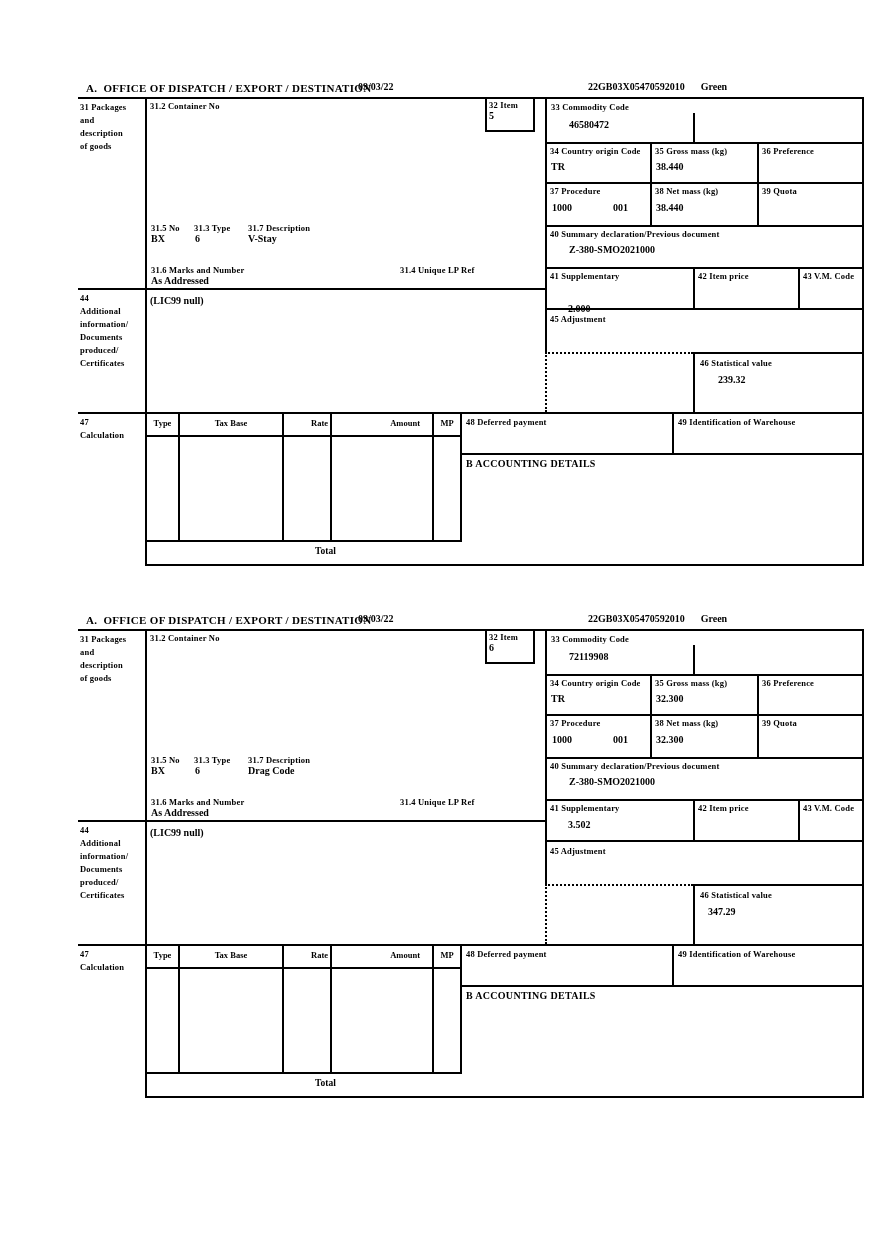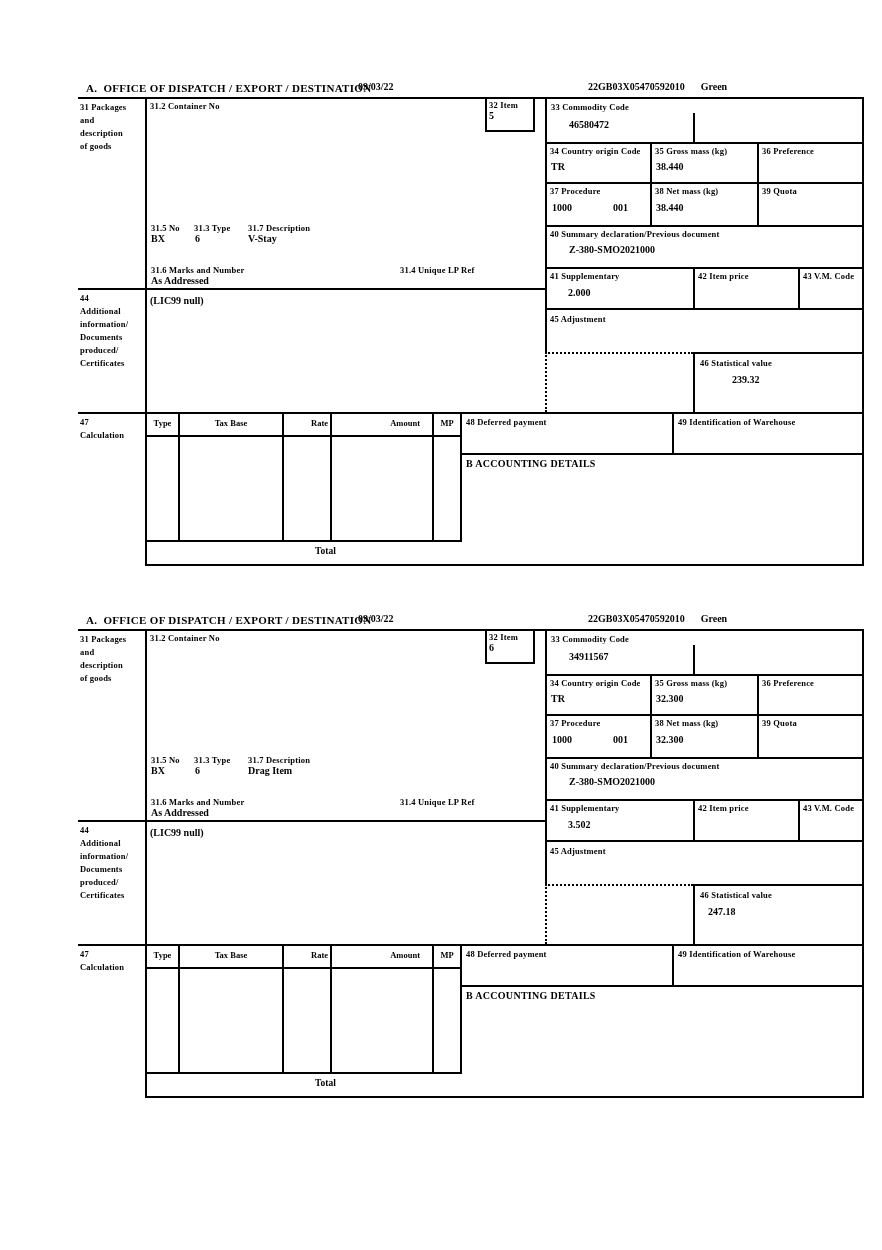--- a/index.html
+++ b/index.html
@@ -102,28 +102,28 @@
   <div class="val" style="left:474px;top:121px">1000</div>
   <div class="val" style="left:535px;top:121px">001</div>
   <div class="lbl" style="left:577px;top:105px">38 Net mass (kg)</div>
   <div class="val" style="left:578px;top:121px">38.440</div>
   <div class="lbl" style="left:684px;top:105px">39 Quota</div>
 
   <div class="lbl" style="left:472px;top:148px">40 Summary declaration/Previous document</div>
   <div class="val" style="left:491px;top:163px">Z-380-SMO2021000</div>
 
   <div class="lbl" style="left:472px;top:190px">41 Supplementary</div>
-  <div class="val" style="left:490px;top:206px">2.000</div>
+  <div class="val" style="left:490px;top:222px">2.000</div>
   <div class="lbl" style="left:620px;top:190px">42 Item price</div>
   <div class="lbl" style="left:725px;top:190px">43 V.M. Code</div>
 
   <div class="val" style="left:72px;top:214px">(LIC99 null)</div>
   <div class="lbl" style="left:472px;top:233px">45 Adjustment</div>
   <div class="lbl" style="left:622px;top:277px">46 Statistical value</div>
-  <div class="val" style="left:654px;top:293px">239.32</div>
+  <div class="val" style="left:640px;top:293px">239.32</div>
 
   <div class="colh" style="left:69px;top:338px;width:31px;text-align:center">Type</div>
   <div class="colh" style="left:102px;top:338px;width:102px;text-align:center">Tax Base</div>
   <div class="colh" style="left:206px;top:338px;width:44px;text-align:right">Rate</div>
   <div class="colh" style="left:254px;top:338px;width:88px;text-align:right">Amount</div>
   <div class="colh" style="left:356px;top:338px;width:26px;text-align:center">MP</div>
   <div class="tot" style="left:67px;top:466px;width:315px;text-align:center;text-indent:46px">Total</div>
 
   <div class="lbl" style="left:388px;top:336px">48 Deferred payment</div>
   <div class="lbl" style="left:600px;top:336px">49 Identification of Warehouse</div>
@@ -186,27 +186,27 @@
 Calculation</div>
 
   <div class="lbl" style="left:72px;top:20px">31.2 Container No</div>
   <div class="lbl" style="left:411px;top:19px">32 Item</div>
   <div class="val" style="left:411px;top:29px">6</div>
   <div class="lbl" style="left:73px;top:142px">31.5 No</div>
   <div class="lbl" style="left:116px;top:142px">31.3 Type</div>
   <div class="lbl" style="left:170px;top:142px">31.7 Description</div>
   <div class="val" style="left:73px;top:152px">BX</div>
   <div class="val" style="left:117px;top:152px">6</div>
-  <div class="val" style="left:170px;top:152px">Drag Item</div>
+  <div class="val" style="left:170px;top:152px">Drag Code</div>
   <div class="lbl" style="left:73px;top:184px">31.6 Marks and Number</div>
   <div class="lbl" style="left:322px;top:184px">31.4 Unique LP Ref</div>
   <div class="val" style="left:73px;top:194px">As Addressed</div>
 
   <div class="lbl" style="left:473px;top:21px">33 Commodity Code</div>
-  <div class="val" style="left:491px;top:38px">34911567</div>
+  <div class="val" style="left:491px;top:38px">72119908</div>
 
   <div class="lbl" style="left:472px;top:65px">34 Country origin Code</div>
   <div class="val" style="left:473px;top:80px">TR</div>
   <div class="lbl" style="left:577px;top:65px">35 Gross mass (kg)</div>
   <div class="val" style="left:578px;top:80px">32.300</div>
   <div class="lbl" style="left:684px;top:65px">36 Preference</div>
 
   <div class="lbl" style="left:472px;top:105px">37 Procedure</div>
   <div class="val" style="left:474px;top:121px">1000</div>
   <div class="val" style="left:535px;top:121px">001</div>
@@ -218,21 +218,21 @@
   <div class="val" style="left:491px;top:163px">Z-380-SMO2021000</div>
 
   <div class="lbl" style="left:472px;top:190px">41 Supplementary</div>
   <div class="val" style="left:490px;top:206px">3.502</div>
   <div class="lbl" style="left:620px;top:190px">42 Item price</div>
   <div class="lbl" style="left:725px;top:190px">43 V.M. Code</div>
 
   <div class="val" style="left:72px;top:214px">(LIC99 null)</div>
   <div class="lbl" style="left:472px;top:233px">45 Adjustment</div>
   <div class="lbl" style="left:622px;top:277px">46 Statistical value</div>
-  <div class="val" style="left:630px;top:293px">247.18</div>
+  <div class="val" style="left:630px;top:293px">347.29</div>
 
   <div class="colh" style="left:69px;top:338px;width:31px;text-align:center">Type</div>
   <div class="colh" style="left:102px;top:338px;width:102px;text-align:center">Tax Base</div>
   <div class="colh" style="left:206px;top:338px;width:44px;text-align:right">Rate</div>
   <div class="colh" style="left:254px;top:338px;width:88px;text-align:right">Amount</div>
   <div class="colh" style="left:356px;top:338px;width:26px;text-align:center">MP</div>
   <div class="tot" style="left:67px;top:466px;width:315px;text-align:center;text-indent:46px">Total</div>
 
   <div class="lbl" style="left:388px;top:336px">48 Deferred payment</div>
   <div class="lbl" style="left:600px;top:336px">49 Identification of Warehouse</div>

